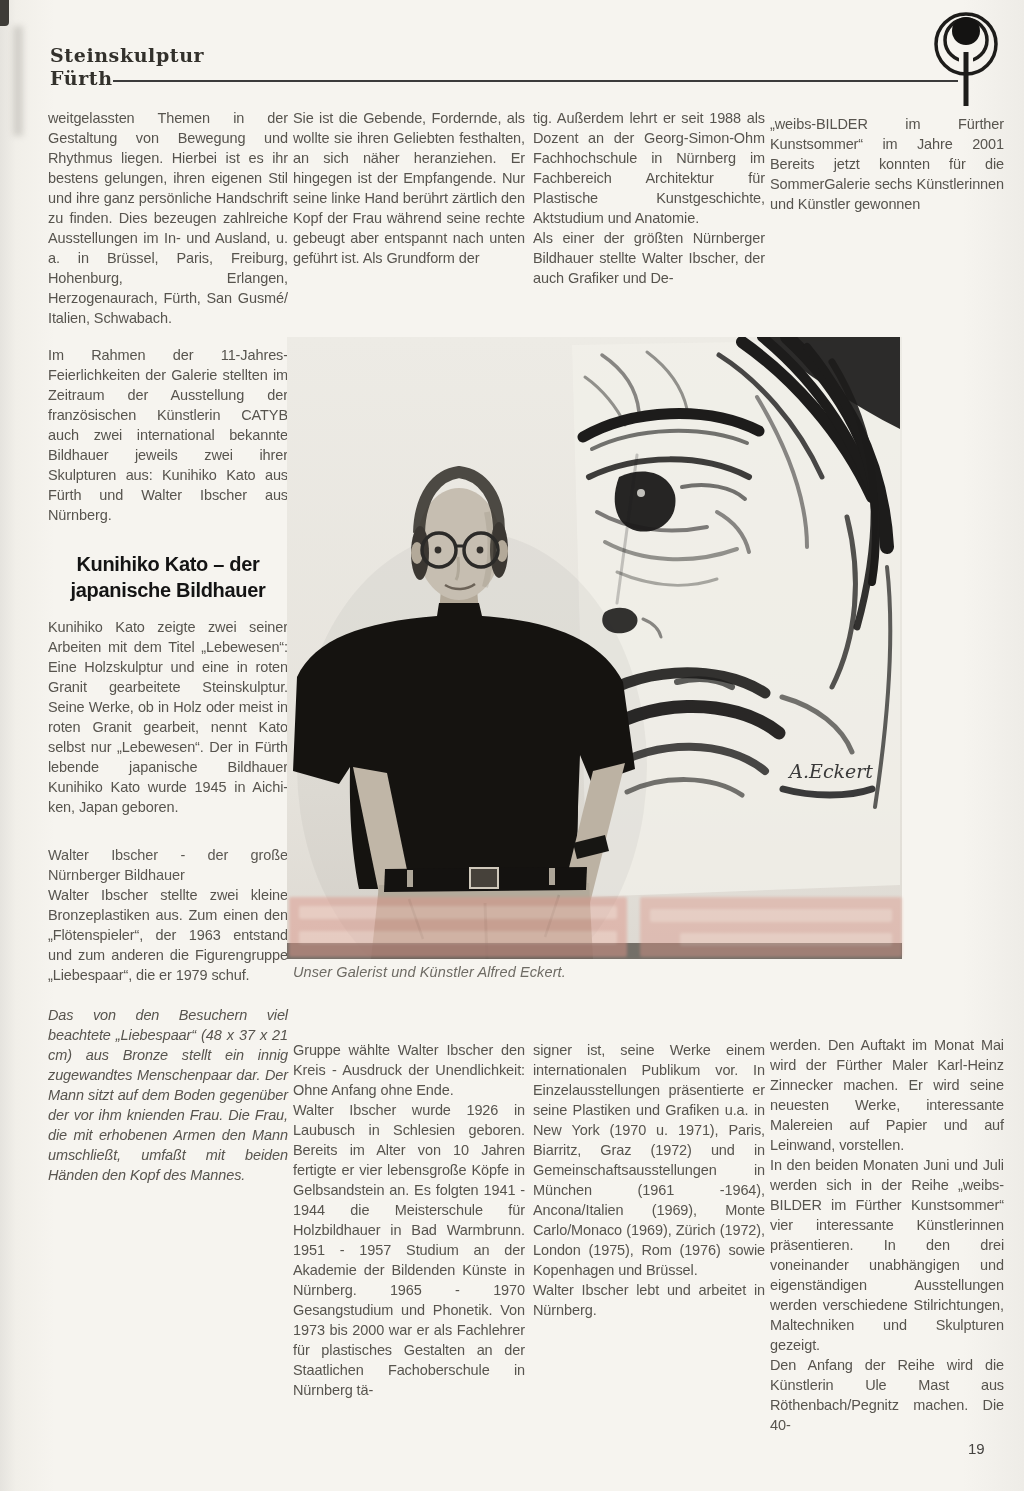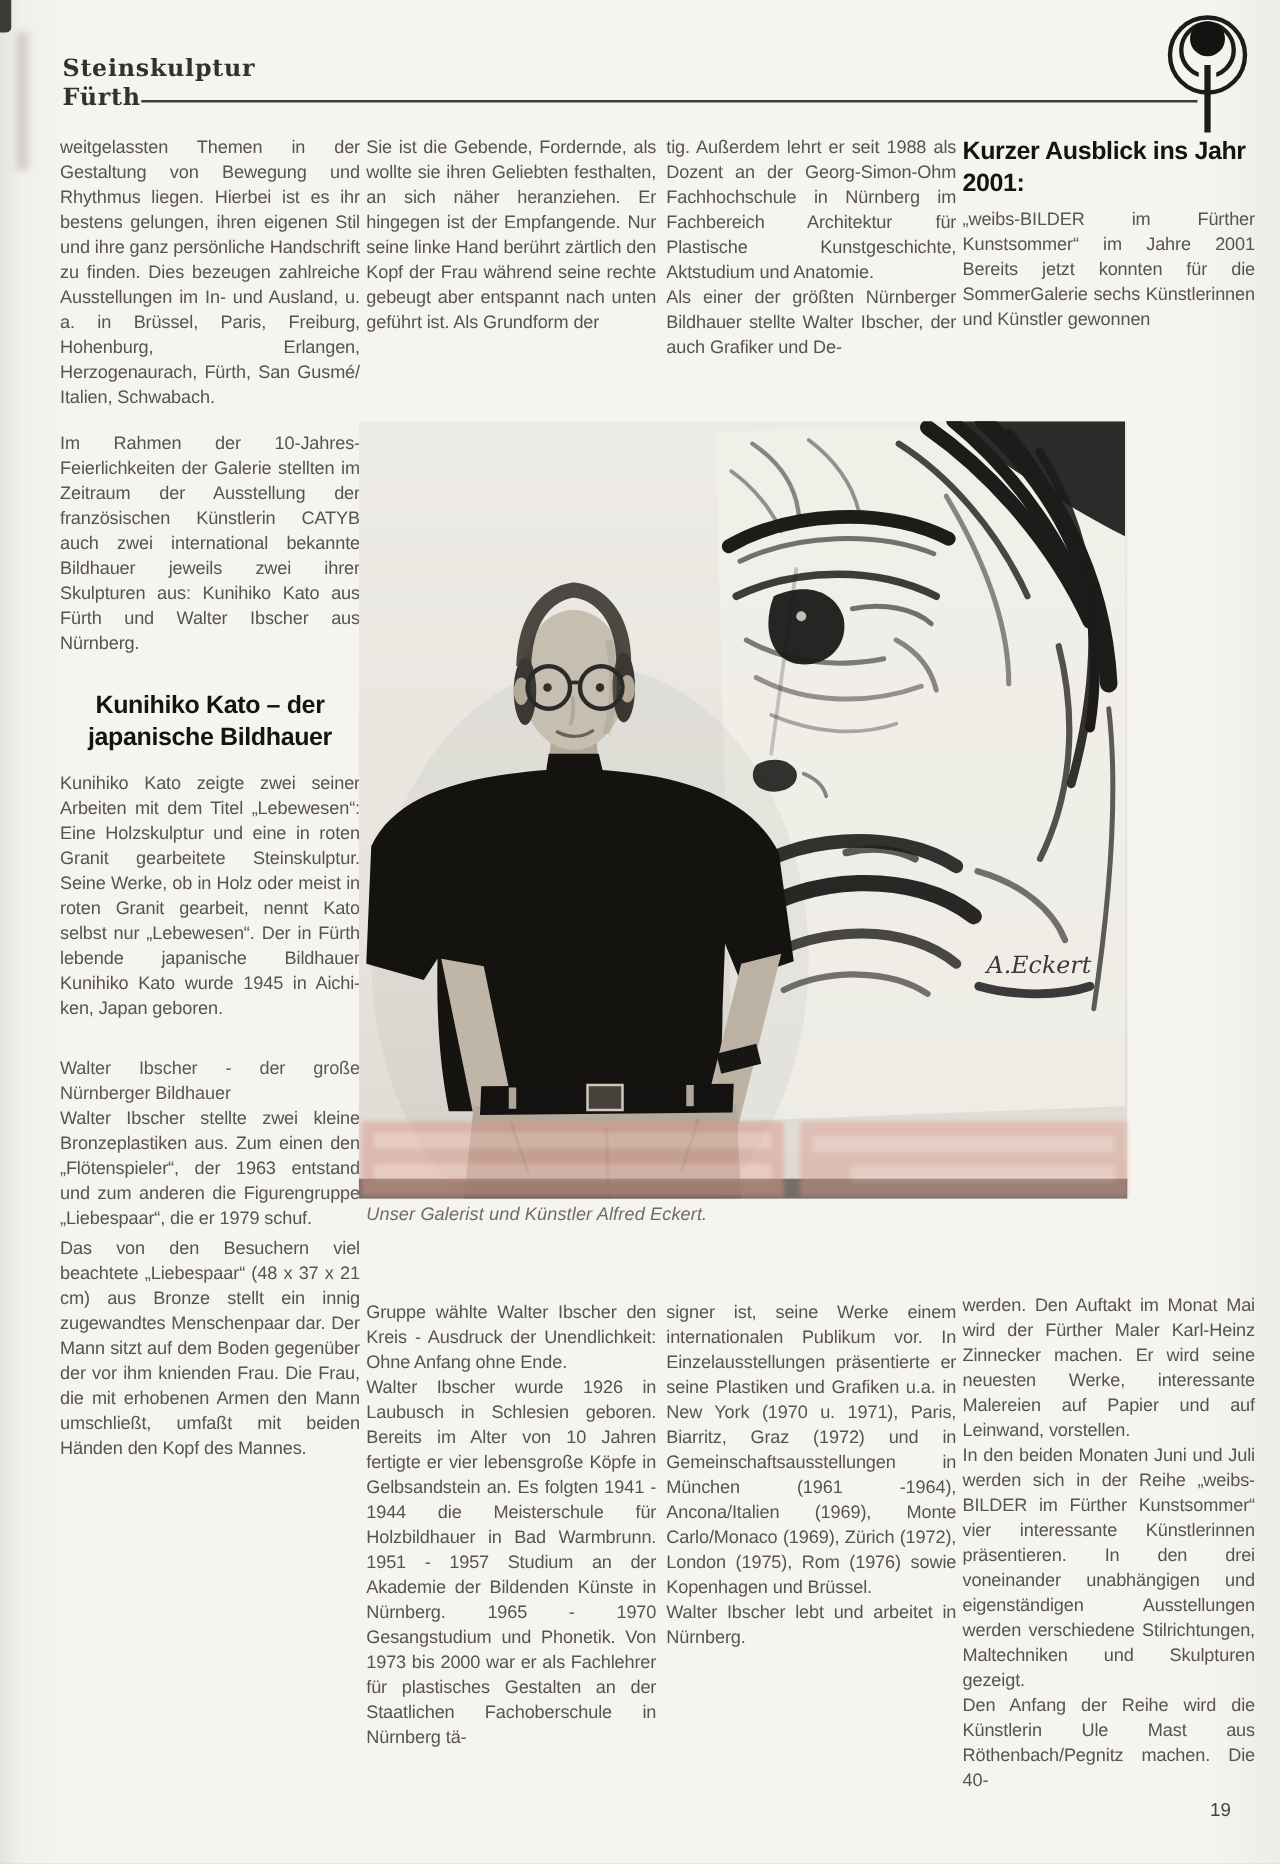--- a/index.html
+++ b/index.html
@@ -44,39 +44,38 @@
   <svg class="logo" viewBox="0 0 80 104">
     <circle cx="40" cy="38" r="30" fill="none" stroke="#1d1c1a" stroke-width="3.5"></circle>
     <circle cx="40" cy="34" r="21" fill="none" stroke="#1d1c1a" stroke-width="3.5"></circle>
     <rect x="33" y="49" width="14" height="12" fill="#f6f4ef"></rect>
     <circle cx="40" cy="25" r="14" fill="#141312"></circle>
     <rect x="37.5" y="46" width="5" height="54" fill="#1d1c1a"></rect>
   </svg>
 
   <div class="col body-text" style="left:48px;top:108px;width:240px;">
     <p>weitgelassten Themen in der Gestaltung von Bewegung und Rhythmus liegen. Hierbei ist es ihr bestens gelungen, ihren eigenen Stil und ihre ganz persönliche Handschrift zu finden. Dies bezeugen zahlreiche Ausstellungen im In- und Ausland, u. a. in Brüssel, Paris, Freiburg, Hohenburg, Erlangen, Herzogenaurach, Fürth, San Gusmé/ Italien, Schwabach.</p>
-    <p class="gap">Im Rahmen der 10-Jahres-Feierlichkeiten der Galerie stellten im Zeitraum der Ausstellung der französischen Künstlerin CATYB auch zwei international bekannte Bildhauer jeweils zwei ihrer Skulpturen aus: Kunihiko Kato aus Fürth und Walter Ibscher aus Nürnberg.</p>
+    <p class="gap">Im Rahmen der 11-Jahres-Feierlichkeiten der Galerie stellten im Zeitraum der Ausstellung der französischen Künstlerin CATYB auch zwei international bekannte Bildhauer jeweils zwei ihrer Skulpturen aus: Kunihiko Kato aus Fürth und Walter Ibscher aus Nürnberg.</p>
     <h2 class="heading" style="margin-top:26px;text-align:center;">Kunihiko Kato – der japanische Bildhauer</h2>
     <p style="margin-top:14px;">Kunihiko Kato zeigte zwei seiner Arbeiten mit dem Titel „Lebewesen“: Eine Holzskulptur und eine in roten Granit gearbeitete Steinskulptur. Seine Werke, ob in Holz oder meist in roten Granit gearbeit, nennt Kato selbst nur „Lebewesen“. Der in Fürth lebende japanische Bildhauer Kunihiko Kato wurde 1945 in Aichi-ken, Japan geboren.</p>
     <p class="gap lead" style="margin-top:28px;">Walter Ibscher - der große Nürnberger Bildhauer</p>
     <p>Walter Ibscher stellte zwei kleine Bronzeplastiken aus. Zum einen den „Flötenspieler“, der 1963 entstand und zum anderen die Figurengruppe „Liebespaar“, die er 1979 schuf.</p>
-    <p style="margin-top:4px;">Das von den Besuchern viel beachtete „Liebespaar“ (48 x 37 x 21 cm) aus Bronze stellt ein innig zugewandtes Menschenpaar dar. Der Mann sitzt auf dem Boden gegenüber der vor ihm knienden Frau. Die Frau, die mit erhobenen Armen den Mann umschließt, umfaßt mit beiden Händen den Kopf des Mannes.</p>
+    <p style="margin-top:20px;font-style:italic;">Das von den Besuchern viel beachtete „Liebespaar“ (48 x 37 x 21 cm) aus Bronze stellt ein innig zugewandtes Menschenpaar dar. Der Mann sitzt auf dem Boden gegenüber der vor ihm knienden Frau. Die Frau, die mit erhobenen Armen den Mann umschließt, umfaßt mit beiden Händen den Kopf des Mannes.</p>
   </div>
 
   <div class="col body-text" style="left:293px;top:108px;width:232px;">
     <p>Sie ist die Gebende, Fordernde, als wollte sie ihren Geliebten festhalten, an sich näher heranziehen. Er hingegen ist der Empfangende. Nur seine linke Hand berührt zärtlich den Kopf der Frau während seine rechte gebeugt aber entspannt nach unten geführt ist. Als Grundform der</p>
   </div>
 
   <div class="col body-text" style="left:533px;top:108px;width:232px;">
     <p>tig. Außerdem lehrt er seit 1988 als Dozent an der Georg-Simon-Ohm Fachhochschule in Nürnberg im Fachbereich Architektur für Plastische Kunstgeschichte, Aktstudium und Anatomie.</p>
     <p>Als einer der größten Nürnberger Bildhauer stellte Walter Ibscher, der auch Grafiker und De-</p>
   </div>
 
   <div class="col" style="left:770px;top:108px;width:234px;">
-    <h2 class="heading">Kurzer Ausblick ins Jahr 2001:</h2>
     <div class="body-text" style="margin-top:6px;">
       <p>„weibs-BILDER im Fürther Kunstsommer“ im Jahre 2001 Bereits jetzt konnten für die SommerGalerie sechs Künstlerinnen und Künstler gewonnen</p>
     </div>
   </div>
 
   <svg class="photo" viewBox="0 0 615 622">
     <defs>
       <linearGradient id="wall" x1="0" y1="0" x2="0" y2="1">
         <stop offset="0" stop-color="#edebe5"></stop>
         <stop offset="0.7" stop-color="#e6e3dc"></stop>

